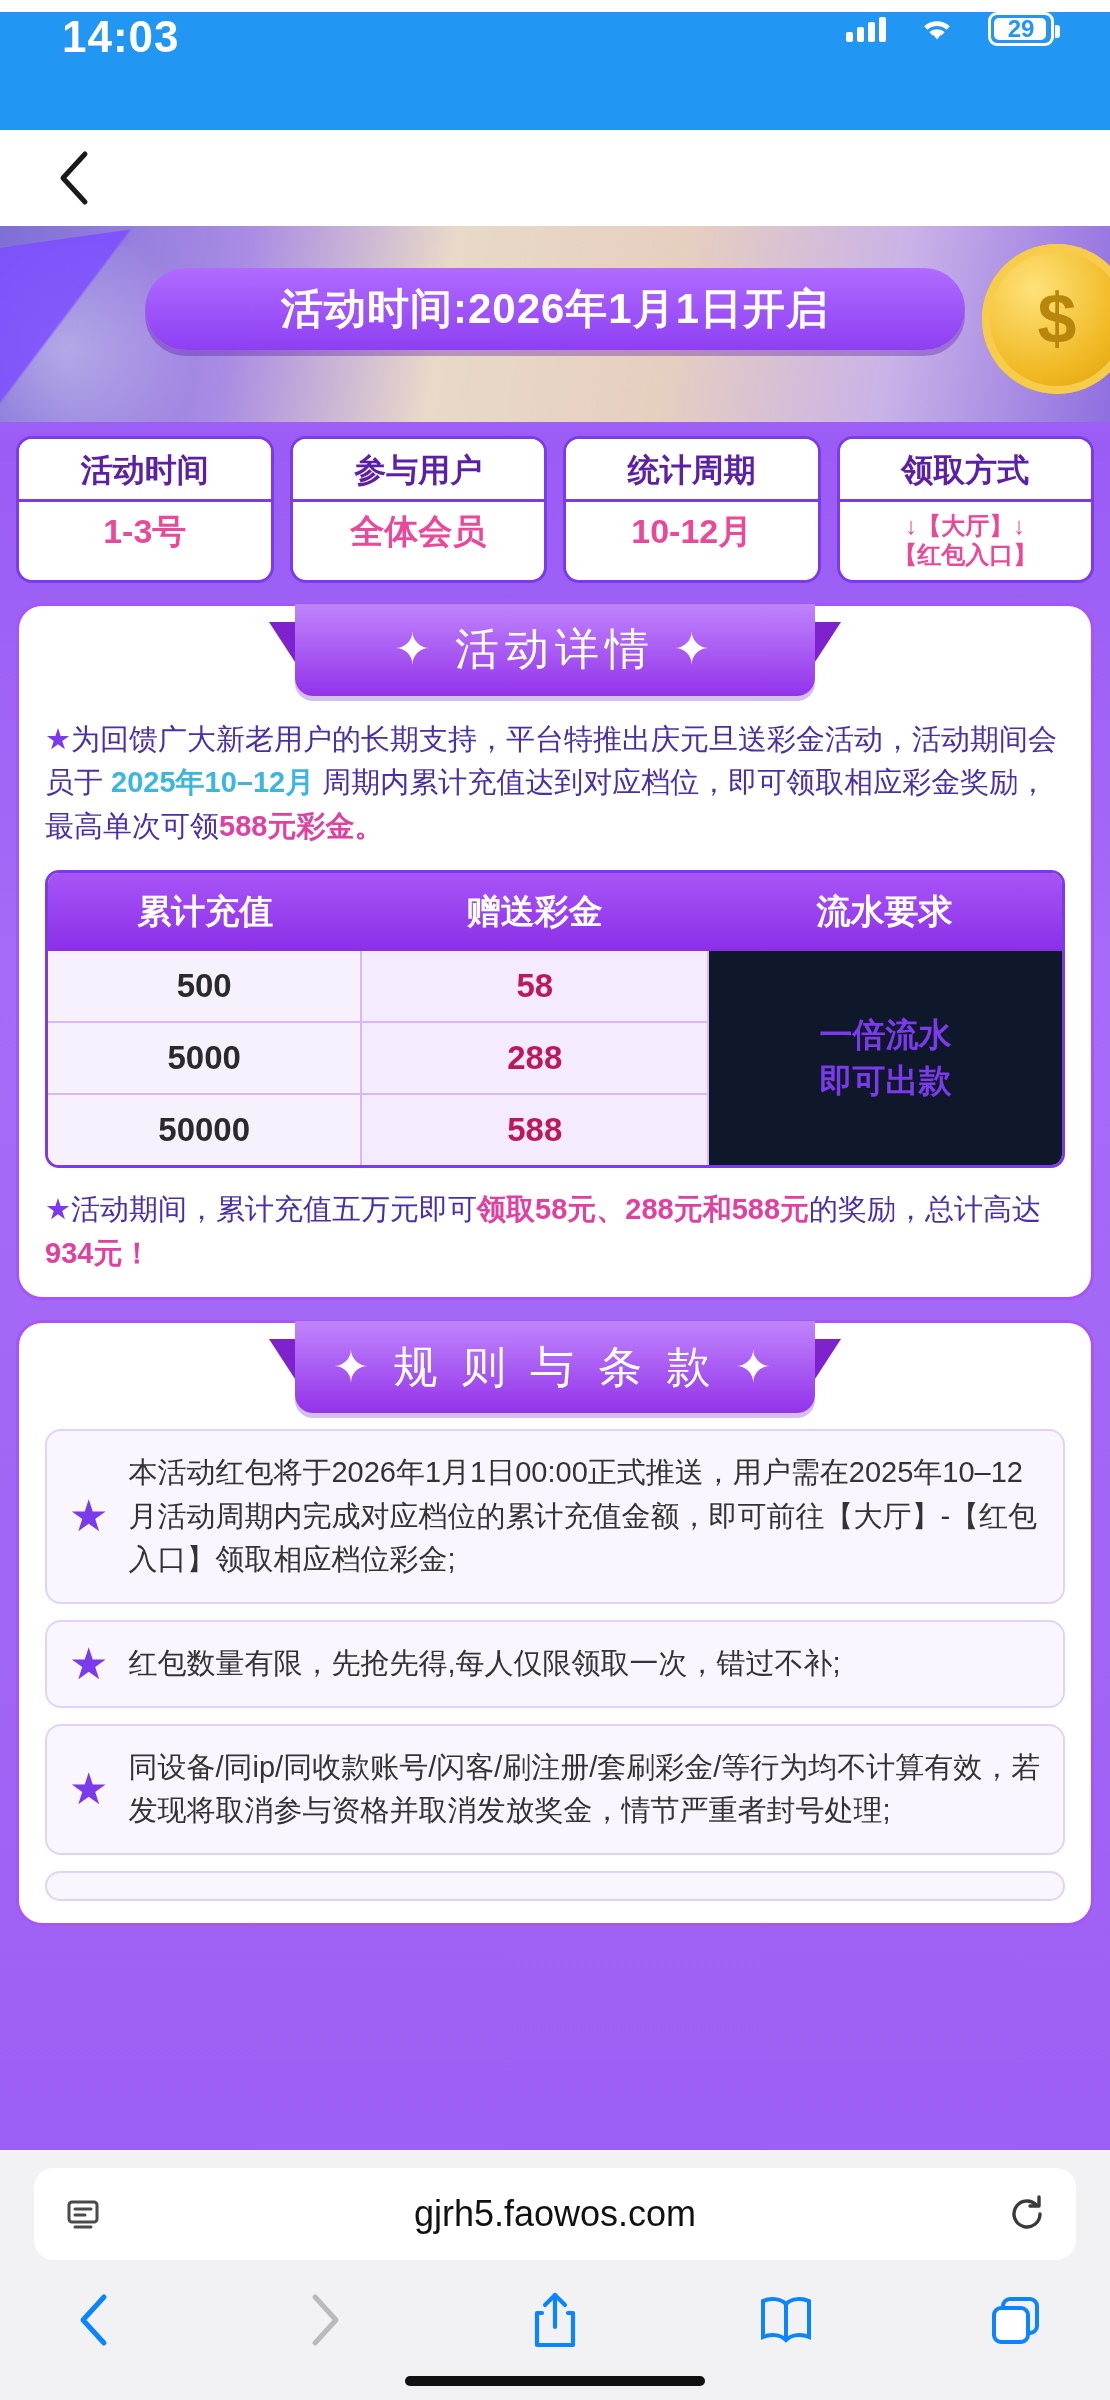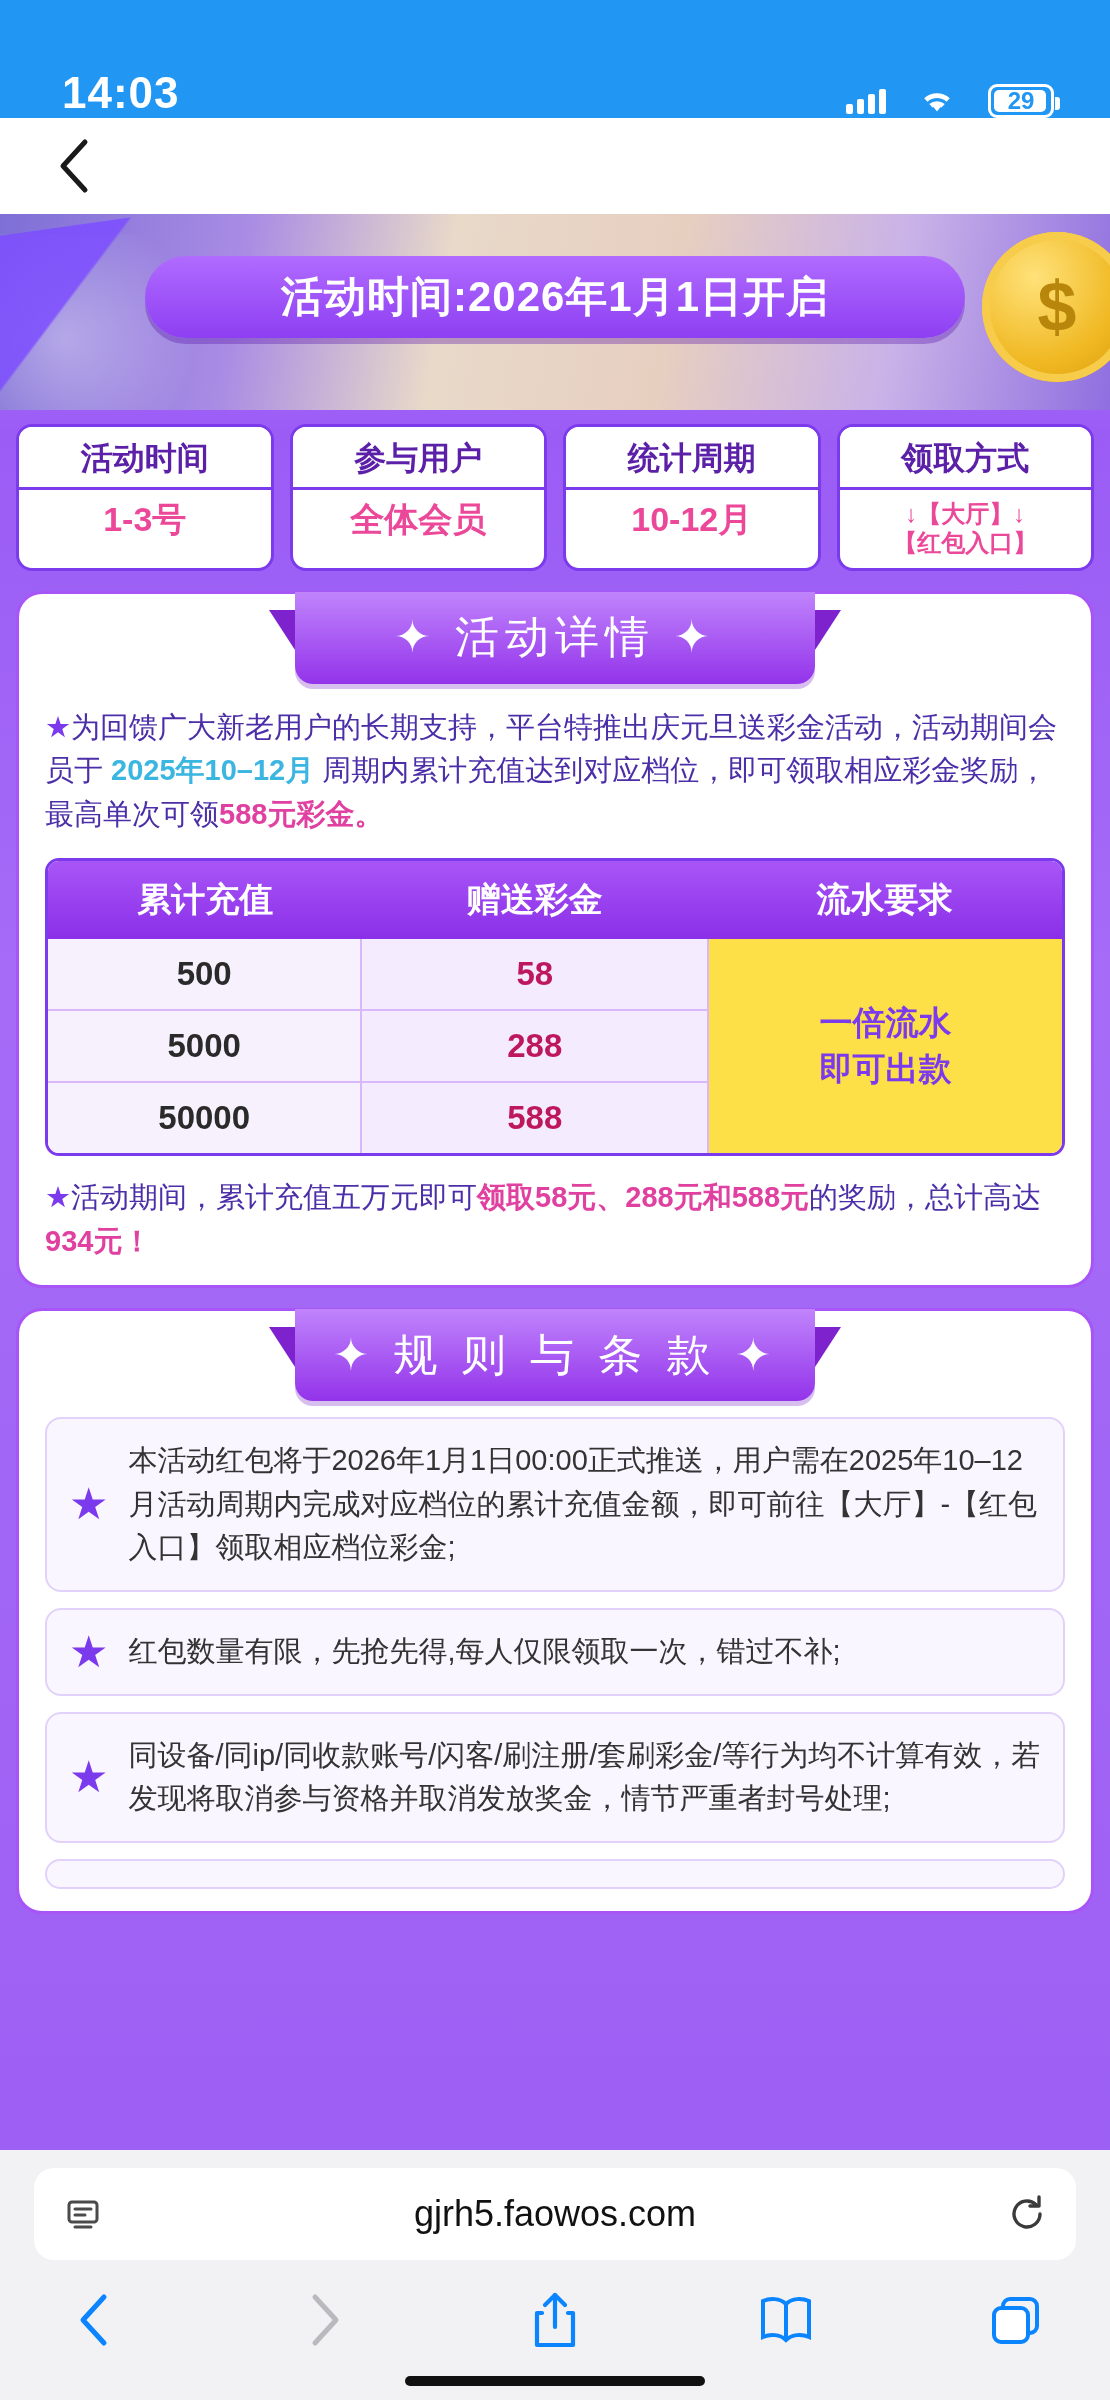--- a/index.html
+++ b/index.html
@@ -15,25 +15,26 @@
     background: #ffffff;
     display: flex;
     flex-direction: column;
   }
 
   
   .statusbar {
     height: 118px;
     background: #2196f3;
     display: flex;
-    align-items: flex-end;
+    align-items: flex-start;
     justify-content: space-between;
     padding: 0 56px 0 62px;
     color: #ffffff;
     flex: 0 0 auto;
+    margin-top: 12px;
   }
   .status-time {
     font-size: 44px;
     font-weight: 600;
     letter-spacing: 1px;
   }
   .status-right {
     display: flex;
     align-items: center;
     gap: 32px;
@@ -262,21 +263,21 @@
   .trow:last-child { border-bottom: none; }
   .trow > div {
     padding: 16px 0;
     text-align:center;
     font-size: 33px;
   }
   .trow .cc1 { flex:0 0 47.7%; background:#f7f1fe; color:#2a2a2a; font-weight:600; border-right:2px solid #d8b8fb; }
   .trow .cc2 { flex:1 1 auto; background:#f4ecfe; color:#be185d; font-weight:700; }
   .tbl-right {
     flex: 1 1 auto;
-    background:#fde047;
+    background:#0f172a;
     border-left: 2px solid #d8b8fb;
     display:flex; align-items:center; justify-content:center;
     text-align:center;
     color:#7c3aed;
     font-size: 33px;
     font-weight:700;
     line-height:1.4;
   }
 
   .note {

